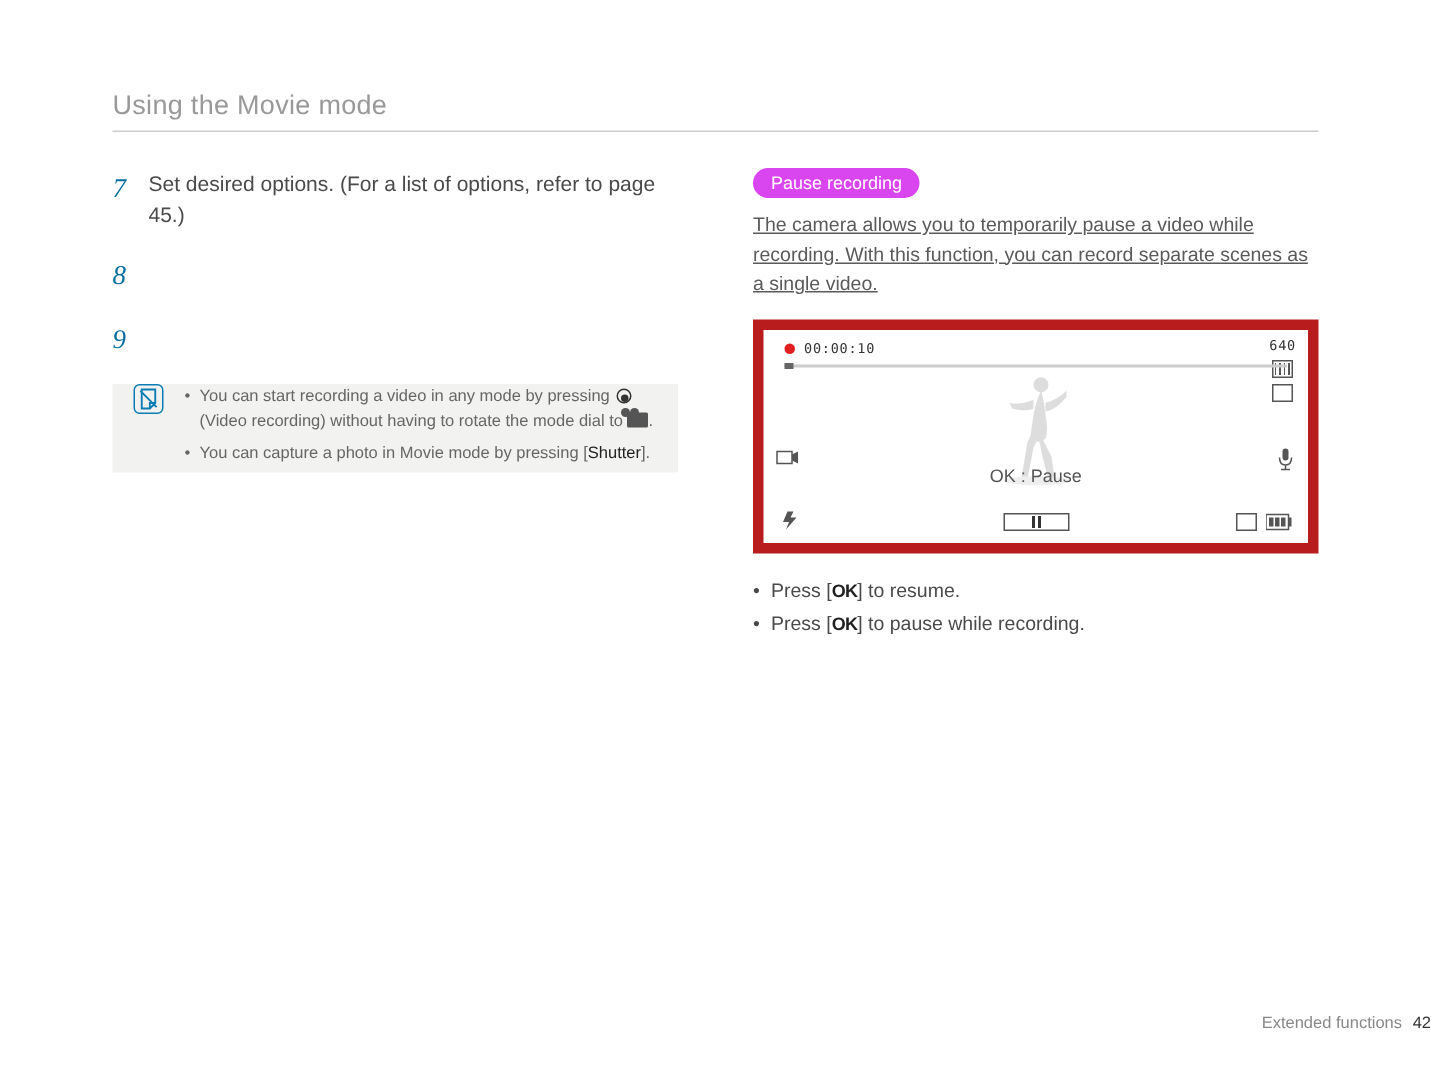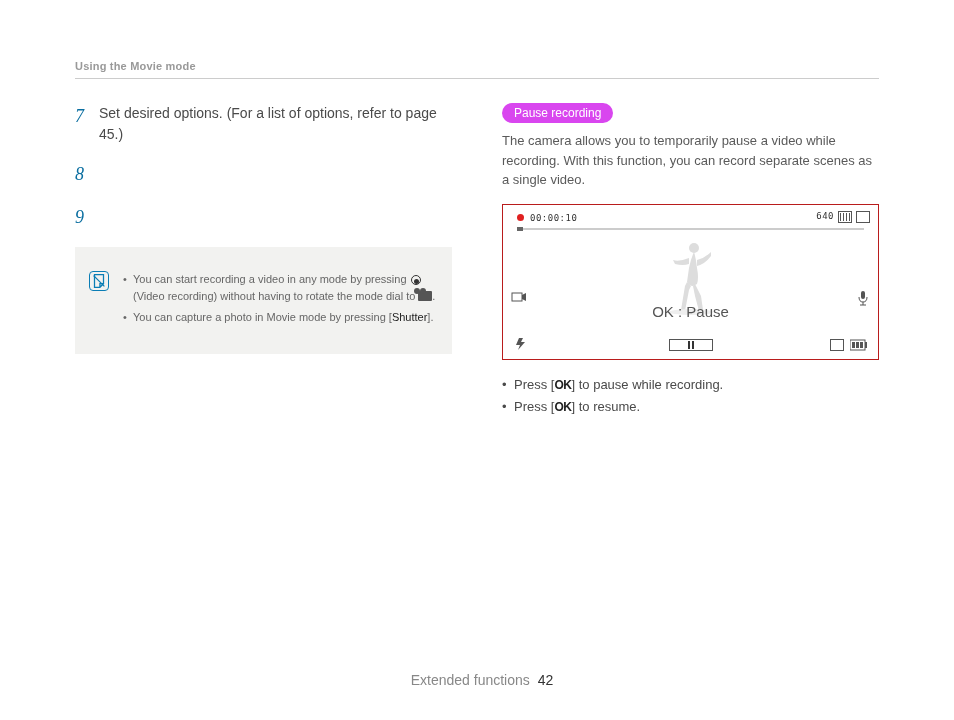--- a/index.html
+++ b/index.html
@@ -6,23 +6,23 @@
     body {
       width: 954px;
       height: 720px;
       background: #fff;
       font-family: Arial, Helvetica, sans-serif;
       color: #5a5a5a;
       position: relative;
       padding: 60px 75px 40px 75px;
     }
     .header {
-      font-size: 11px;
+      font-size: 18px;
       color: #999;
-      font-weight: 700;
+      font-weight: 400;
       margin-bottom: 6px;
       letter-spacing: 0.2px;
     }
     .header-line {
       border: none;
       border-top: 1px solid #ccc;
       margin-bottom: 24px;
     }
     .columns {
       display: flex;
@@ -87,21 +87,21 @@
       position: absolute;
       left: 2px; top: -3px;
       width: 6px; height: 6px;
       background: #555;
       border-radius: 50%;
     }
     .note-box {
       background: #f2f2f0;
       display: flex;
       gap: 14px;
-      padding: 24px 14px;
+      padding: 0 14px;
       margin-top: 10px;
       font-size: 11px;
       color: #666;
       line-height: 1.55;
     }
     .note-icon-wrap {
       flex-shrink: 0;
     }
     .note-icon {
       width: 20px; height: 20px;
@@ -130,23 +130,24 @@
       padding: 3px 12px;
       border-radius: 11px;
       margin-bottom: 8px;
       font-weight: 400;
     }
     .intro {
       font-size: 13px;
       color: #5a5a5a;
       line-height: 1.5;
       margin-bottom: 14px;
+      text-decoration: underline;
     }
     .screen {
-      border: 1px solid #b91c1c;
+      border: 7px solid #b91c1c;
       height: 156px;
       width: 100%;
       position: relative;
       margin-bottom: 14px;
       background: #fff;
     }
     .screen-inner {
       position: absolute;
       inset: 6px;
     }
@@ -168,39 +169,39 @@
       background: #ccc;
       position: relative;
     }
     .progress::before {
       content:"";
       position:absolute; left:0; top:-1px; width:6px; height:4px; background:#666;
     }
     .right-icons-top {
       position: absolute;
       right: 2px; top: 0;
-      display: flex; flex-direction: row; gap: 4px;
-      align-items: flex-start;
+      display: flex; flex-direction: column; gap: 4px;
+      align-items: center;
     }
     .tiny { font-size: 9px; color:#333; font-family: monospace; letter-spacing: 0.5px;}
     .box-icon {
       width: 14px; height: 12px; border: 1px solid #555;
       position: relative;
     }
     .box-icon.g::after { content:""; position:absolute; inset:1px; background: repeating-linear-gradient(90deg,#555 0 1px, transparent 1px 3px);}
     .dancer {
       position: absolute;
       left: 50%; top: 48%;
       transform: translate(-50%, -50%);
     }
     .ok-pause {
       position: absolute;
       left: 50%; top: 65%;
       transform: translateX(-50%);
-      font-size: 15px;
+      font-size: 12px;
       color: #555;
     }
     .bottombar {
       position: absolute;
       bottom: 2px; left: 4px; right: 4px;
       display: flex;
       justify-content: space-between;
       align-items: flex-end;
     }
     .bl-icon, .br-icon {
@@ -226,22 +227,22 @@
       line-height: 1.7;
       list-style: none;
     }
     .bullet-list li { position: relative; padding-left: 12px; }
     .bullet-list li::before { content:"•"; position:absolute; left:0; }
     .ok-b { font-weight: bold; color: #222; font-size: 12px; letter-spacing: -0.5px;}
     .footer {
       position: absolute;
       bottom: 32px;
       left: 0; right: 0;
-      text-align: center;
-      font-size: 14px;
+      text-align: right;
+      font-size: 11px;
       color: #888;
       padding-left: 10px;
     }
     .footer .pg { color: #333; font-weight: 500; margin-left: 4px;}
     strong { color:#222; font-weight: normal;}
   </style>
 </head>
 <body>
 
 <div class="header">Using the Movie mode</div>
@@ -345,24 +346,24 @@
                 <rect x="6" y="3" width="3" height="6" fill="#555"></rect>
                 <rect x="10" y="3" width="3" height="6" fill="#555"></rect>
               </svg>
           </div>
         </div>
       </div>
     </div>
 
     <ul class="bullet-list">
       <li>
-        <span>Press [</span><span class="ok-b">OK</span><span>] to pause while recording.</span>
+        <span>Press [</span><span class="ok-b">OK</span><span>] to resume.</span>
       </li>
       <li>
-        <span>Press [</span><span class="ok-b">OK</span><span>] to resume.</span>
+        <span>Press [</span><span class="ok-b">OK</span><span>] to pause while recording.</span>
       </li>
     </ul>
 
   </div>
 </div>
 
 <div class="footer">
   <span>Extended functions</span>
   <span class="pg">42</span>
 </div>

